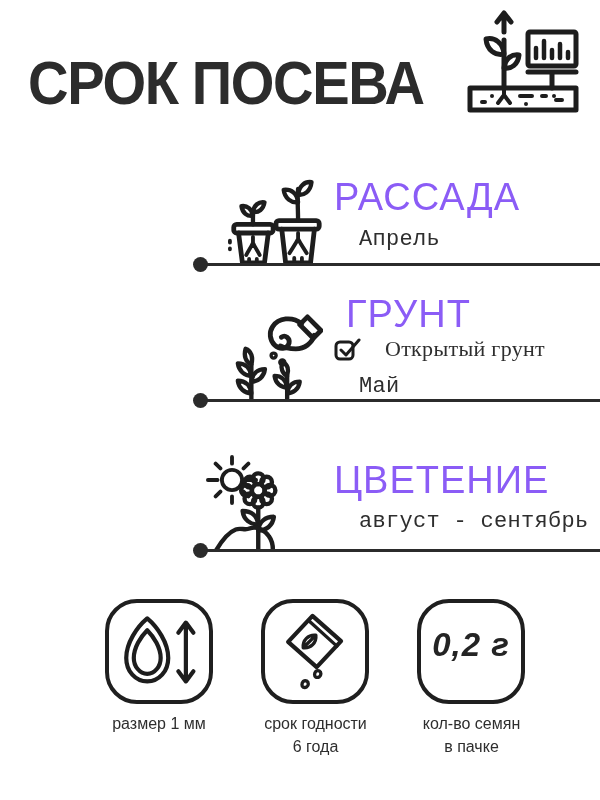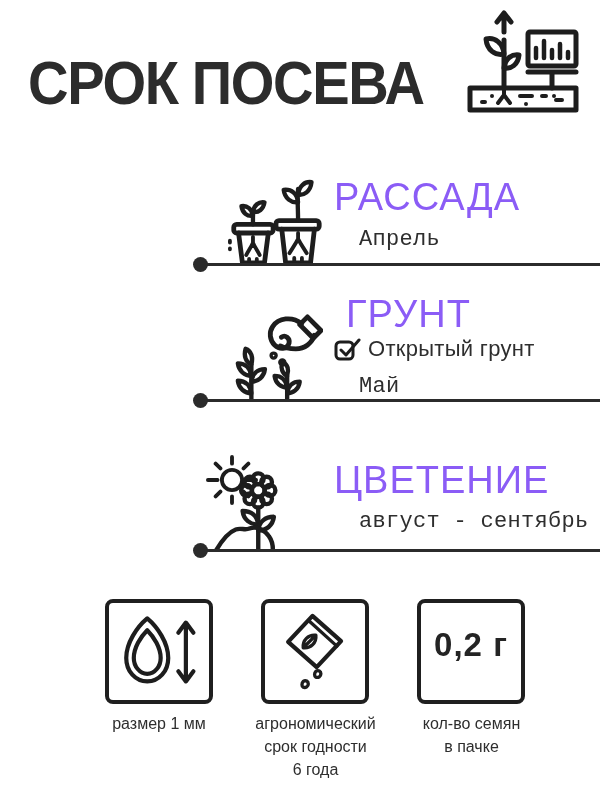--- a/index.html
+++ b/index.html
@@ -14,29 +14,29 @@
     left:28px;top:48px;font-size:61px;font-weight:700;letter-spacing:-1.5px;
     color:#2c2c2c;transform:scaleX(0.92);transform-origin:left top;white-space:nowrap;
   }
   
   .sec-heading{
     font-size:38px;font-weight:300;color:#8b5cf6;letter-spacing:1px;white-space:nowrap;
   }
   .sec-period{
     font-size:22px;font-weight:500;color:#2e2e2e;letter-spacing:0.3px;white-space:nowrap;font-family:Liberation Mono, monospace;
   }
-  .checkbox-row{display:flex;align-items:center;gap:7px;}
+  .checkbox-row{display:flex;align-items:center;gap:24px;font-family:Liberation Serif, serif;}
   .checkbox-label{font-size:22px;font-weight:500;color:#2e2e2e;letter-spacing:0.3px;white-space:nowrap;}
   
   .timeline-line{height:3px;background:#2b2b2b;left:200px;width:400px;}
   .timeline-dot{width:15px;height:15px;border-radius:50%;background:#2b2b2b;left:193px;}
   
   .info-box{
-    width:100px;height:97px;border:4px solid #1f1f1f;border-radius:8px;background:#fff;
-    display:flex;align-items:center;justify-content:center;
+    width:100px;height:97px;border:4px solid #1f1f1f;border-radius:32px;background:#fff;
+    display:flex;align-items:center;justify-content:center;font-style:italic;
   }
   .info-value{font-size:33px;font-weight:600;color:#242424;letter-spacing:1px;}
   .info-caption{
     font-size:16px;font-weight:500;color:#2e2e2e;text-align:center;line-height:23px;white-space:nowrap;
   }
   svg{display:block;}
   .stroke{fill:none;stroke:#1d1d1d;stroke-linecap:round;stroke-linejoin:round;}
 </style>
 </head>
 <body>
@@ -182,21 +182,20 @@
     <div class="abs info-box" style="left:261px;top:599px;">
       <svg width="84" height="84" viewBox="0 0 100 100">
         <path class="stroke" stroke-width="5" d="M47,7 L81,37 L52,68 L18,38 Z"></path>
         <path class="stroke" stroke-width="4" d="M43,13 L76,43"></path>
         <path class="stroke" stroke-width="4" d="M36,45 C35,36 42,29 51,30 C52,39 45,46 36,45 Z M39,42 L49,32"></path>
         <path class="stroke" stroke-width="4" d="M51,73 C54,71 57,73 57,76 C57,79 54,81 51,80 C49,79 49,75 51,73 Z"></path>
         <path class="stroke" stroke-width="4" d="M36,85 C39,83 42,85 42,88 C42,91 39,93 36,92 C34,91 34,87 36,85 Z"></path>
       </svg>
     </div>
     <div class="abs info-caption" style="left:233px;top:712px;width:165px;">
-      <div>агрономический</div>
       <div>срок годности</div>
       <div>6 года</div>
     </div>
 
     <div class="abs info-box" style="left:417px;top:599px;">
       <div class="info-value" style="margin-top:-14px;">0,2 г</div>
     </div>
     <div class="abs info-caption" style="left:394px;top:712px;width:155px;">
       <div>кол-во семян</div>
       <div>в пачке</div>

